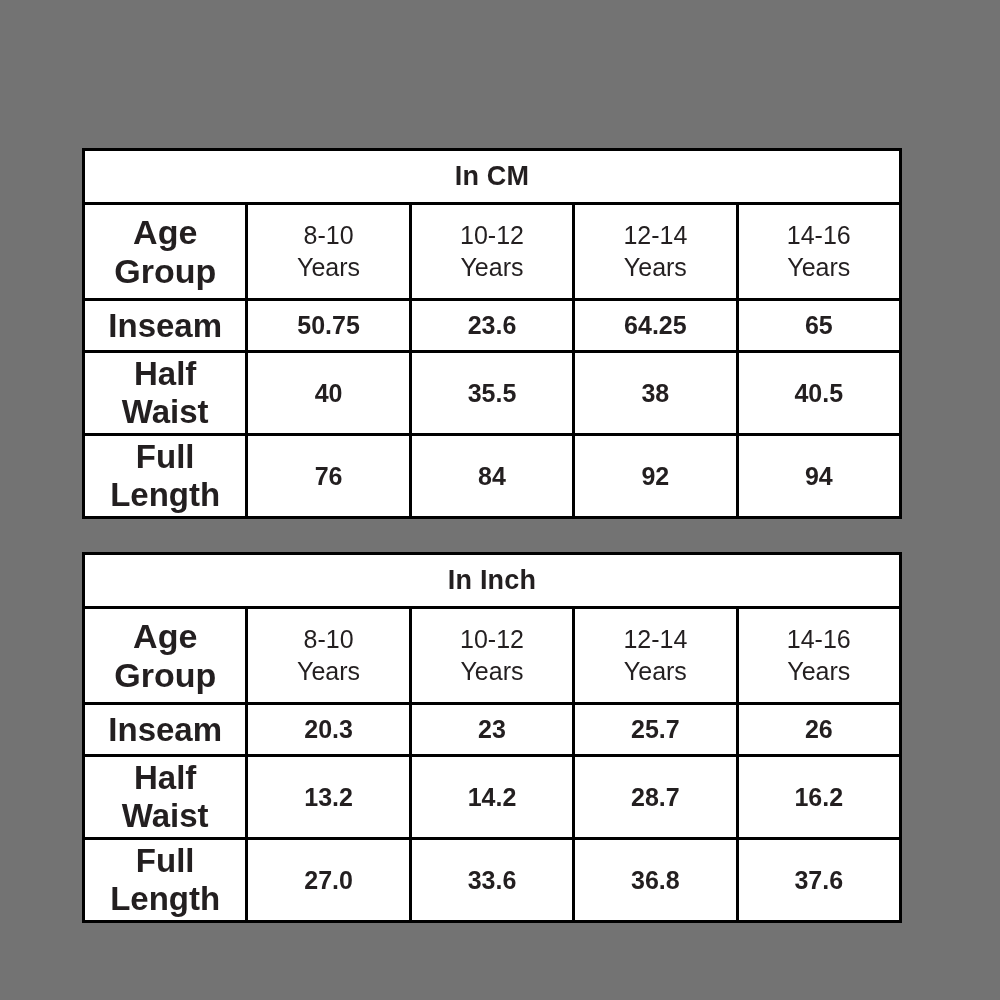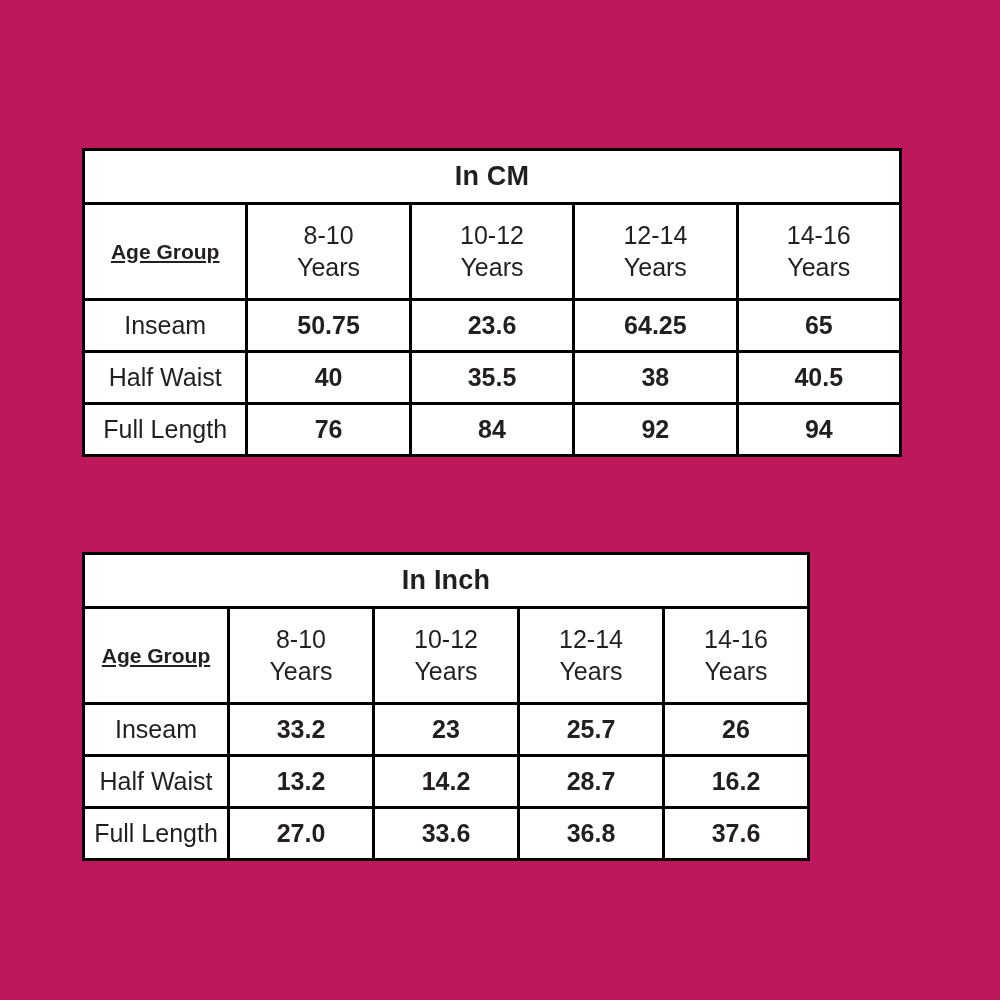--- a/index.html
+++ b/index.html
@@ -8,63 +8,62 @@
     width: 1000px;
     height: 1000px;
     background: #ffffff;
     font-family: "Liberation Sans", sans-serif;
     color: #231f20;
   }
   .page {
     position: relative;
     width: 1000px;
     height: 1000px;
-    background: #be185d;
+    background: #737373;
     box-sizing: border-box;
   }
   .size-table {
     position: absolute;
     border-collapse: collapse;
     table-layout: fixed;
     background: #ffffff;
   }
   #table-cm  { left: 82px; top: 148px;  width: 820px; }
-  #table-in  { left: 82px; top: 552px;  width: 728px; }
+  #table-in  { left: 82px; top: 552px;  width: 820px; }
 
   .size-table td, .size-table th {
     border: 3px solid #000000;
     text-align: center;
     vertical-align: middle;
     color: #231f20;
     padding: 2px 4px;
     box-sizing: border-box;
   }
   .unit-title {
     font-size: 27px;
     font-weight: bold;
     height: 54px;
     letter-spacing: 0.2px;
   }
   .hdr-agegroup {
-    font-size: 21px;
+    font-size: 34px;
     font-weight: bold;
     height: 96px;
     width: 240px;
-    text-decoration: underline;
   }
   .hdr-age {
     font-size: 25px;
     font-weight: normal;
     height: 96px;
     line-height: 1.26;
     width: 145px;
   }
   .row-label {
-    font-size: 25px;
-    font-weight: normal;
+    font-size: 33px;
+    font-weight: bold;
     height: 52px;
   }
   .cell-val {
     font-size: 25px;
     font-weight: bold;
     height: 52px;
   }
 </style>
 </head>
 <body>
@@ -138,21 +137,21 @@
           <div>12-14</div>
           <div>Years</div>
         </td>
         <td class="hdr-age">
           <div>14-16</div>
           <div>Years</div>
         </td>
       </tr>
       <tr>
         <td class="row-label">Inseam</td>
-        <td class="cell-val">33.2</td>
+        <td class="cell-val">20.3</td>
         <td class="cell-val">23</td>
         <td class="cell-val">25.7</td>
         <td class="cell-val">26</td>
       </tr>
       <tr>
         <td class="row-label">Half Waist</td>
         <td class="cell-val">13.2</td>
         <td class="cell-val">14.2</td>
         <td class="cell-val">28.7</td>
         <td class="cell-val">16.2</td>

